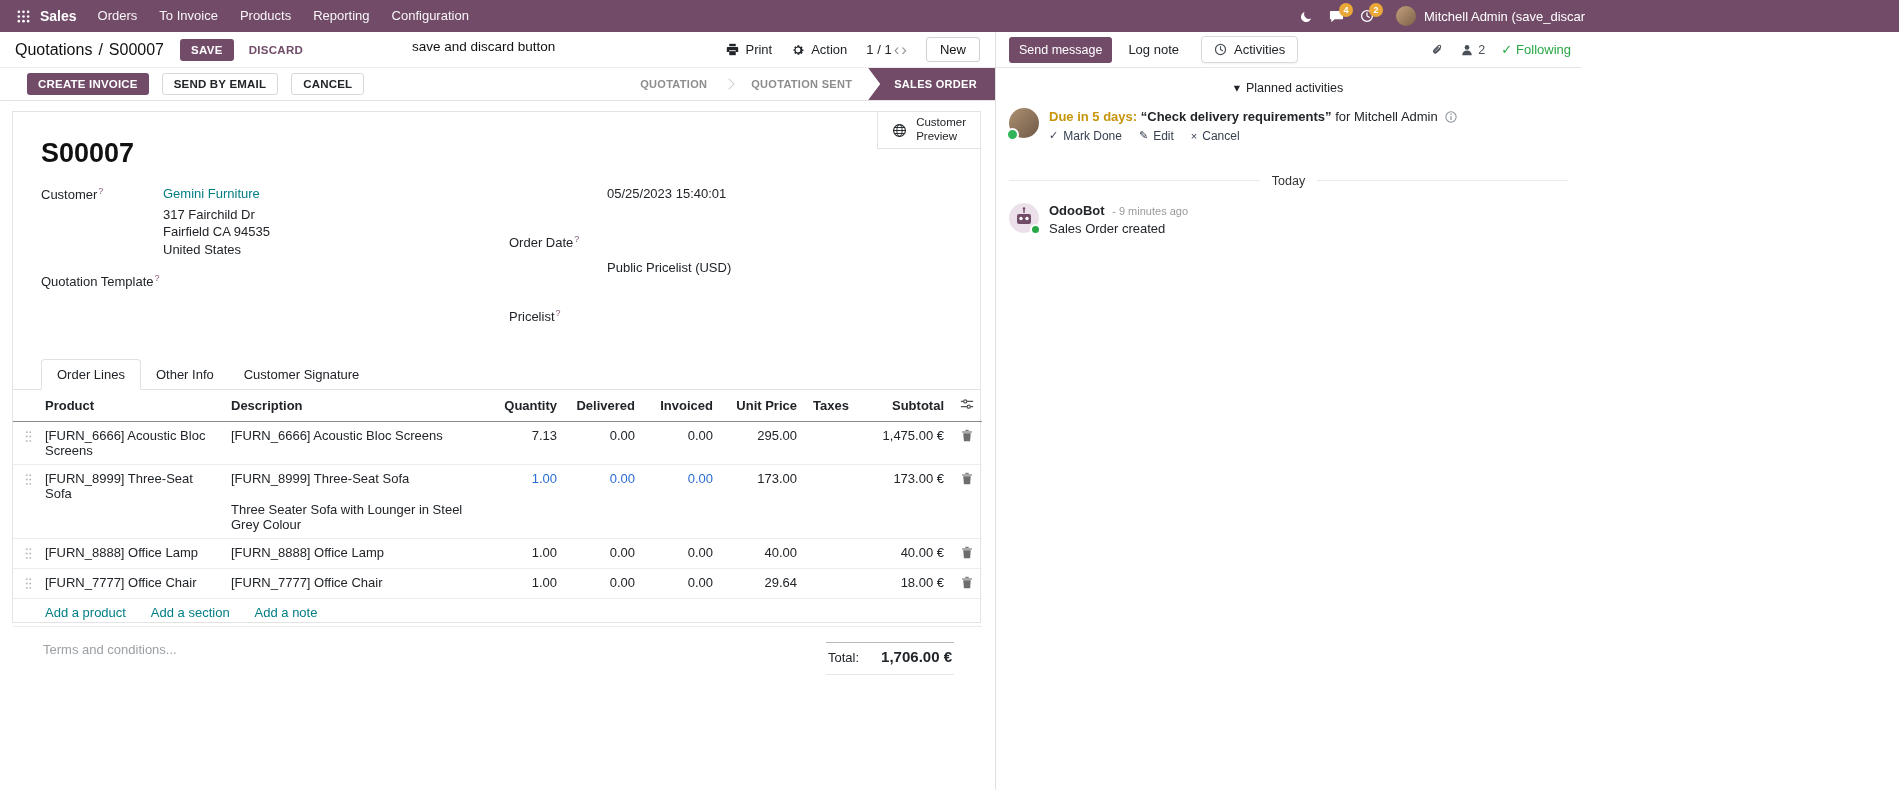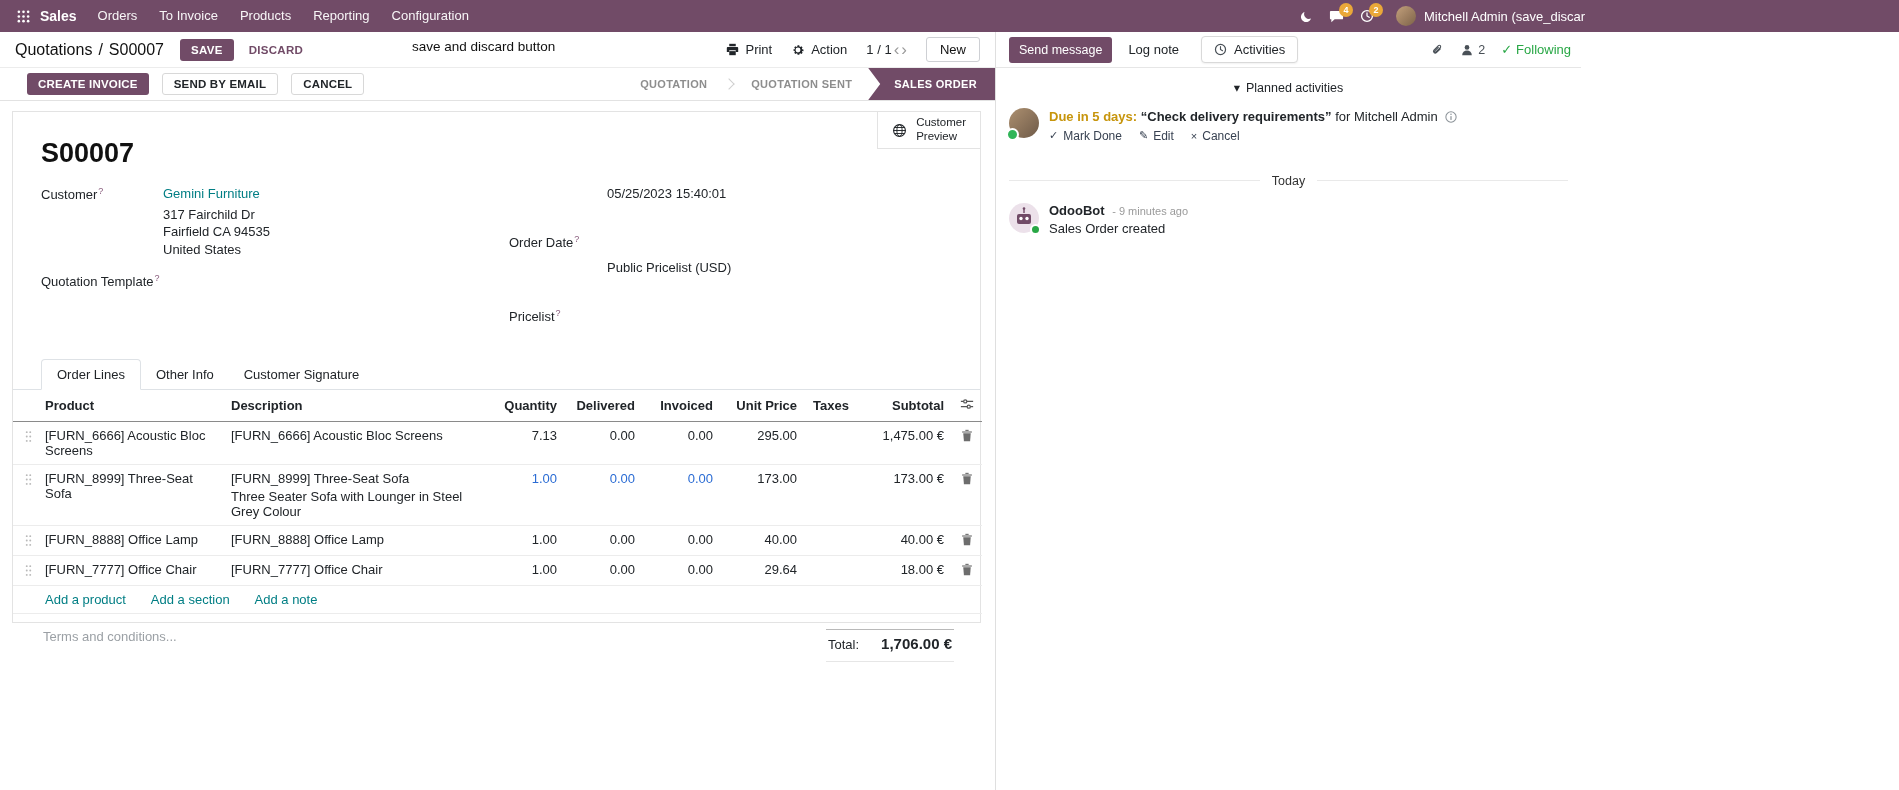--- a/index.html
+++ b/index.html
@@ -73,21 +73,21 @@
   .tabs { display:flex; align-items:flex-end; padding-left:28px; border-bottom:1px solid #dee2e6; }
   .tab { padding:7px 15px; cursor:pointer; font-size:13px; color:#212529; }
   .tab.active { background:#fff; border:1px solid #dee2e6; border-bottom:1px solid #fff; margin-bottom:-1px; border-radius:4px 4px 0 0; }
   table.o-list { width:100%; border-collapse:collapse; table-layout:fixed; font-size:13px; }
   .o-list th { font-weight:700; padding:7px 8px; border-bottom:1px solid #8a8a8a; text-align:left; color:#212529; }
   .o-list th.num, .o-list td.num { text-align:right; }
   .o-list td { padding:6px 8px; border-bottom:1px solid #ececec; vertical-align:top; }
   .o-list .handle-cell { color:#b9b9b9; text-align:center; padding:8px 0 0 6px; cursor:grab; }
   .o-list .trash-cell { color:#6d6d6d; text-align:center; cursor:pointer; padding-top:7px; }
   .o-list th.icon-col { text-align:center; color:#555; padding:7px 2px; cursor:pointer; }
-  .desc2 { display:block; margin-top:3px; }
+  .desc2 { display:block; margin-top:16px; }
   .desc2:empty { display:none; }
   .edited { color:#2B6CD4; }
   .addline-cell { padding:8px; }
   .addline-cell .link { margin-right:22px; font-size:13px; }
 
   .sheet-bottom { display:flex; margin:15px 26px 0 30px; align-items:flex-start; }
   .terms { flex:1; color:#9ba0a5; cursor:text; }
   .totals { width:128px; border-top:1px solid #b9b9b9; border-bottom:1px solid #e6e6e6; padding:5px 2px 9px; display:flex; justify-content:space-between; align-items:baseline; }
   .total-label { font-size:13px; }
   .total-value { font-size:15px; font-weight:700; }

